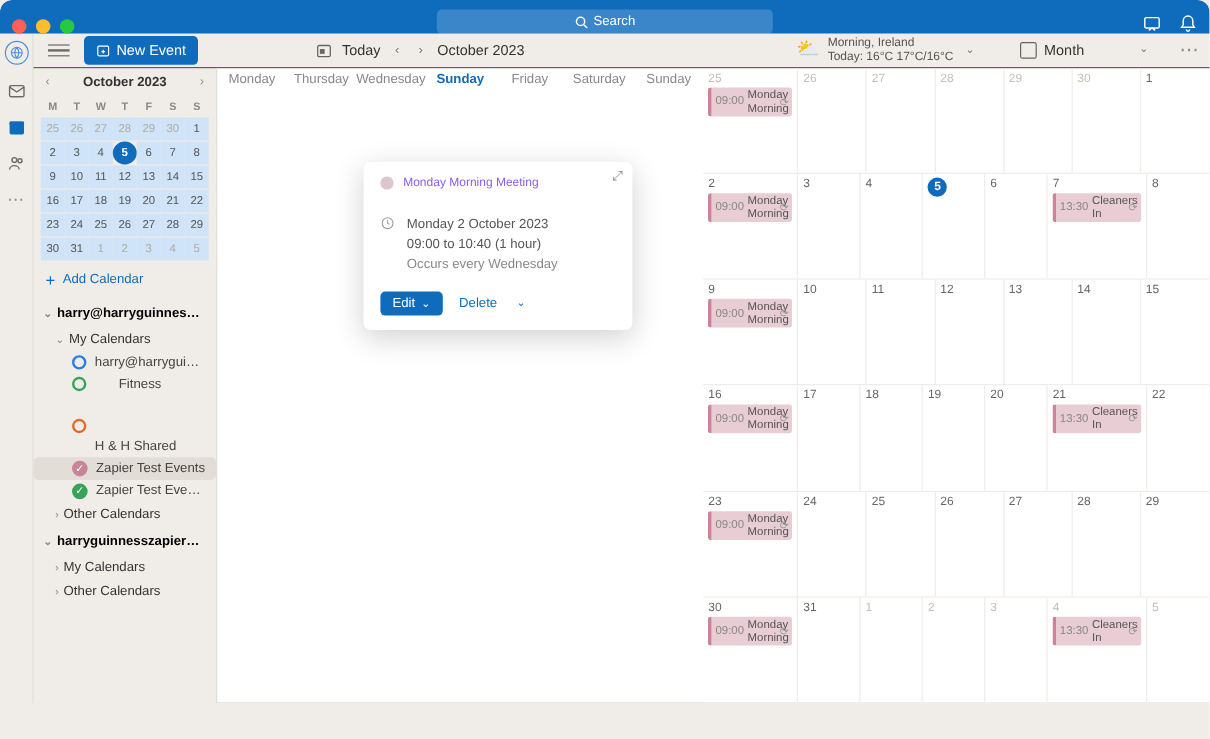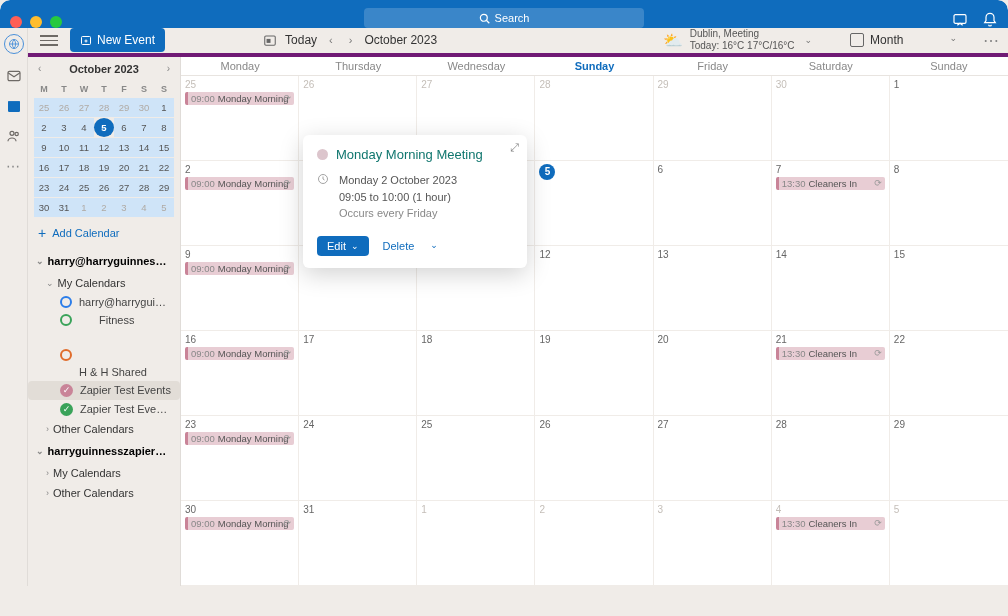--- a/index.html
+++ b/index.html
@@ -6,21 +6,21 @@
     body { width: 1008px; height: 616px; background: #f0ece8; overflow: hidden; border-radius: 10px; }
     
     .titlebar { height: 28px; background: #0f6cbd; display: flex; align-items: flex-end; padding: 0 10px; position: relative; border-radius: 10px 10px 0 0; }
     .traffic-lights { display: flex; gap: 8px; }
     .tl { width: 12px; height: 12px; border-radius: 50%; }
     .tl-r { background: #ff5f56; } .tl-y { background: #ffbd2e; } .tl-g { background: #27c93f; }
     .search-box { position: absolute; left: 50%; transform: translateX(-50%); width: 280px; height: 20px; background: rgba(255,255,255,0.18); border-radius: 4px; display: flex; align-items: center; justify-content: center; gap: 5px; color: #fff; font-size: 11px; }
     .titlebar-right { margin-left: auto; display: flex; gap: 14px; align-items: center; }
     .tb-icon { width: 16px; height: 16px; color: #fff; }
     
-    .toolbar { height: 30px; display: flex; align-items: center; padding: 0 8px; gap: 8px; border-bottom: 4px solid #701a75; }
+    .toolbar { height: 30px; display: flex; align-items: center; padding: 0 8px; gap: 8px; border-bottom: 1px solid #701a75; }
     .iconbar { width: 28px; background: #f0ece8; display: flex; flex-direction: column; align-items: center; padding-top: 6px; gap: 14px; border-right: 1px solid #e0dcd8; }
     .iconbar-wrap { display: flex; height: 558px; }
     .iconbar .nav-icon { width: 16px; height: 16px; color: #6e6a66; display: flex; align-items: center; justify-content: center; }
     .iconbar .nav-icon.active { color: #0f6cbd; }
     .globe-btn { width: 20px; height: 20px; border-radius: 50%; border: 1.5px solid #4a90d9; display: flex; align-items: center; justify-content: center; color:#4a90d9; font-size:11px;}
     
     .hamburger { width: 18px; display: flex; flex-direction: column; gap: 3px; cursor: pointer; margin-left: 4px; }
     .hamburger span { height: 1.5px; background: #6e6a66; }
     .new-event-btn { background: #0f6cbd; color: #fff; border: none; padding: 5px 10px; border-radius: 4px; font-size: 12px; display: flex; align-items: center; gap: 5px; cursor: pointer; margin-left: 4px;}
     .today-grp { display: flex; align-items: center; gap: 8px; font-size: 12px; color: #333; margin-left: 90px; }
@@ -48,38 +48,38 @@
     
     .add-cal { color: #0f6cbd; display: flex; align-items: center; gap: 6px; padding: 8px 10px; cursor: pointer; font-size: 11px; }
     .acct-head { display: flex; align-items: center; gap: 4px; padding: 6px 8px; font-weight: 600; font-size: 11px; cursor: pointer; }
     .chev-sm { font-size: 9px; color: #888; }
     .subhead { display: flex; align-items: center; gap: 4px; padding: 4px 8px 4px 18px; font-size: 11px; color: #333; cursor: pointer; }
     .cal-item { display: flex; align-items: center; gap: 7px; padding: 3px 8px 3px 32px; font-size: 11px; color: #444; cursor: pointer; border-radius: 4px; }
     .cal-item.sel { background: #e2ddd7; }
     .cal-swatch { width: 12px; height: 12px; border-radius: 50%; border: 2px solid; flex-shrink: 0; }
     .cal-swatch.filled { border: none; width: 13px; height: 13px; display: flex; align-items: center; justify-content: center; color: #fff; font-size: 9px; }
     
-    .calendar-grid { flex: 1; background: #fff; display: flex; flex-direction: column; border-left: 1px solid #e0dcd8; }
+    .calendar-grid { flex: 1; background: #fff; display: flex; flex-direction: row; border-left: 1px solid #e0dcd8; }
     .day-headers { display: grid; grid-template-columns: repeat(7, 1fr); border-bottom: 1px solid #e8e4e0; }
     .day-header { text-align: center; font-size: 11px; color: #888; padding: 3px 0; }
     .day-header.today { color: #0f6cbd; font-weight: 600; }
     .weeks { flex: 1; display: grid; grid-template-rows: repeat(6, 1fr); }
     .week-row { display: grid; grid-template-columns: repeat(7, 1fr); border-bottom: 1px solid #f0ece8; position: relative; }
     .day-cell { border-right: 1px solid #f0ece8; padding: 3px 4px; font-size: 10px; color: #555; position: relative; }
     .day-cell:last-child { border-right: none; }
     .day-num { font-size: 10px; color: #666; }
     .day-num.dim { color: #c4beb8; }
     .today-badge { display: inline-flex; width: 16px; height: 16px; background: #0f6cbd; color: #fff; border-radius: 50%; align-items: center; justify-content: center; font-size: 10px; font-weight: 600; }
     .evt { background: #e8cdd4; border-left: 3px solid #c98498; margin-top: 2px; padding: 1px 3px; font-size: 9.5px; color: #555; display: flex; align-items: center; gap: 3px; border-radius: 2px; position: relative; }
     .evt-time { color: #888; }
     .evt-recur { position: absolute; right: 3px; font-size: 9px; color: #999; }
     
     .popup { position: absolute; left: 303px; top: 135px; width: 224px; background: #fff; border-radius: 6px; box-shadow: 0 6px 24px rgba(0,0,0,0.18); padding: 12px 14px; z-index: 100; font-size: 11px; }
     .pop-expand { position: absolute; top: 6px; right: 8px; color: #888; font-size: 11px; cursor: pointer; }
-    .pop-title { display: flex; align-items: center; gap: 8px; font-size: 13px; font-weight: 500; color: #0f766e; margin-bottom: 10px; }
+    .pop-title { display: flex; align-items: center; gap: 8px; font-size: 10px; font-weight: 500; color: #8b5cf6; margin-bottom: 21px; }
     .pop-dot { width: 11px; height: 11px; border-radius: 50%; background: #dcc5cc; flex-shrink: 0; }
     .pop-row { display: flex; gap: 9px; color: #555; line-height: 1.5; }
     .pop-icon { width: 13px; color: #999; flex-shrink: 0; font-size: 12px; }
     .pop-actions { display: flex; gap: 14px; margin-top: 14px; align-items: center; }
     .pop-edit { background: #0f6cbd; color: #fff; border: none; padding: 4px 10px; border-radius: 4px; font-size: 11px; display: flex; align-items: center; gap: 5px; cursor: pointer; }
     .pop-delete { color: #0f6cbd; font-size: 11px; cursor: pointer; display: flex; align-items: flex-start; gap: 16px; }
   </style>
 </head>
 <body>
 
@@ -160,21 +160,21 @@
             <rect x="7" y="11" width="5" height="5" fill="#666"></rect>
           </svg>
         <span>Today</span>
         <span class="chev">‹</span>
         <span class="chev">›</span>
         <span class="month-label">October 2023</span>
       </div>
       <div class="weather">
         <span class="weather-icon">⛅</span>
         <div>
-          <div>Dublin, Meeting</div>
+          <div>Morning, Ireland</div>
           <div>Today: 16°C  17°C/16°C</div>
         </div>
         <span class="chev" style="font-size:9px;">⌄</span>
       </div>
       <div class="view-selector">
         <div class="sq-icon"></div>
         <span>Month</span>
         <span style="width:30px;"></span>
         <span class="chev" style="font-size:9px;">⌄</span>
       </div>
@@ -405,22 +405,22 @@
   </div>
   <div class="pop-row">
     <span class="pop-icon">
       <svg width="12" height="12" viewBox="0 0 24 24" fill="none" stroke="currentColor" stroke-width="1.8">
           <circle cx="12" cy="12" r="9"></circle>
           <path d="M12 7v5l3 2"></path>
         </svg>
     </span>
     <div>
       <div>Monday 2 October 2023</div>
-      <div>09:05 to 10:00 (1 hour)</div>
-      <div style="color:#888;">Occurs every Friday</div>
+      <div>09:00 to 10:40 (1 hour)</div>
+      <div style="color:#888;">Occurs every Wednesday</div>
     </div>
   </div>
   <div class="pop-actions">
     <button class="pop-edit">
       <span>Edit</span>
       <span style="font-size:9px;">⌄</span>
     </button>
     <div class="pop-delete">
       <span>Delete</span>
       <span style="font-size:9px;">⌄</span>

